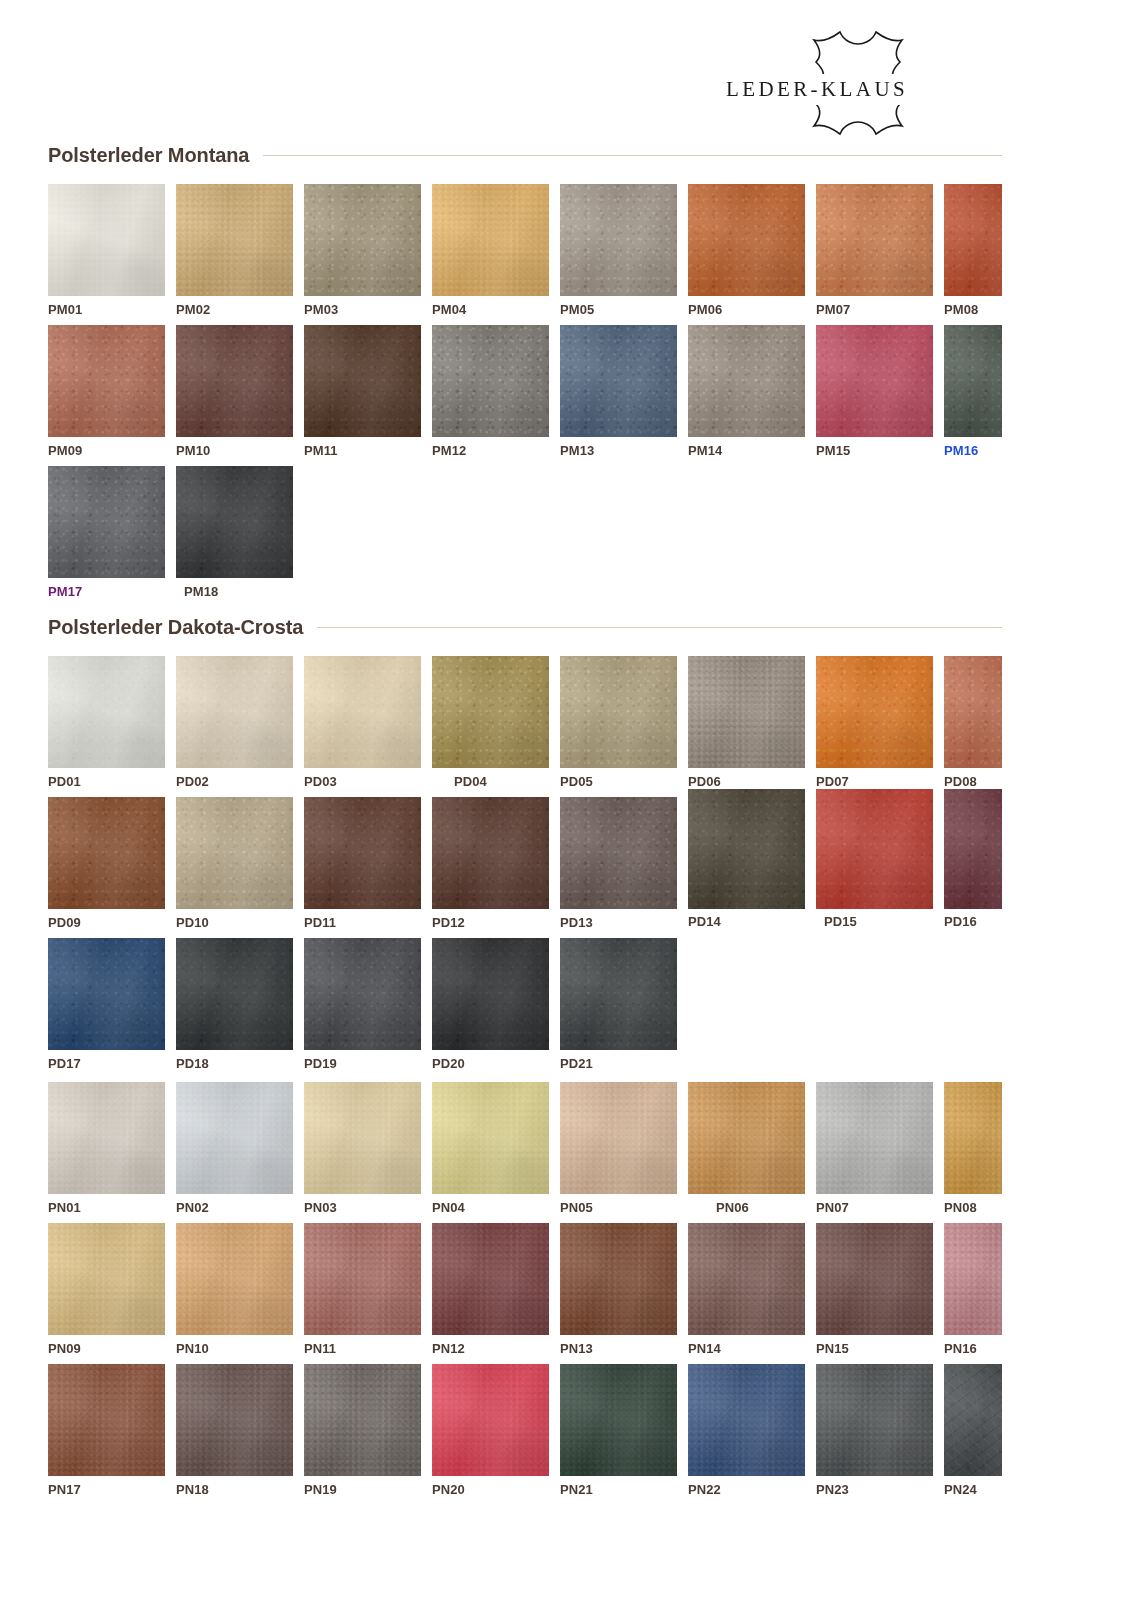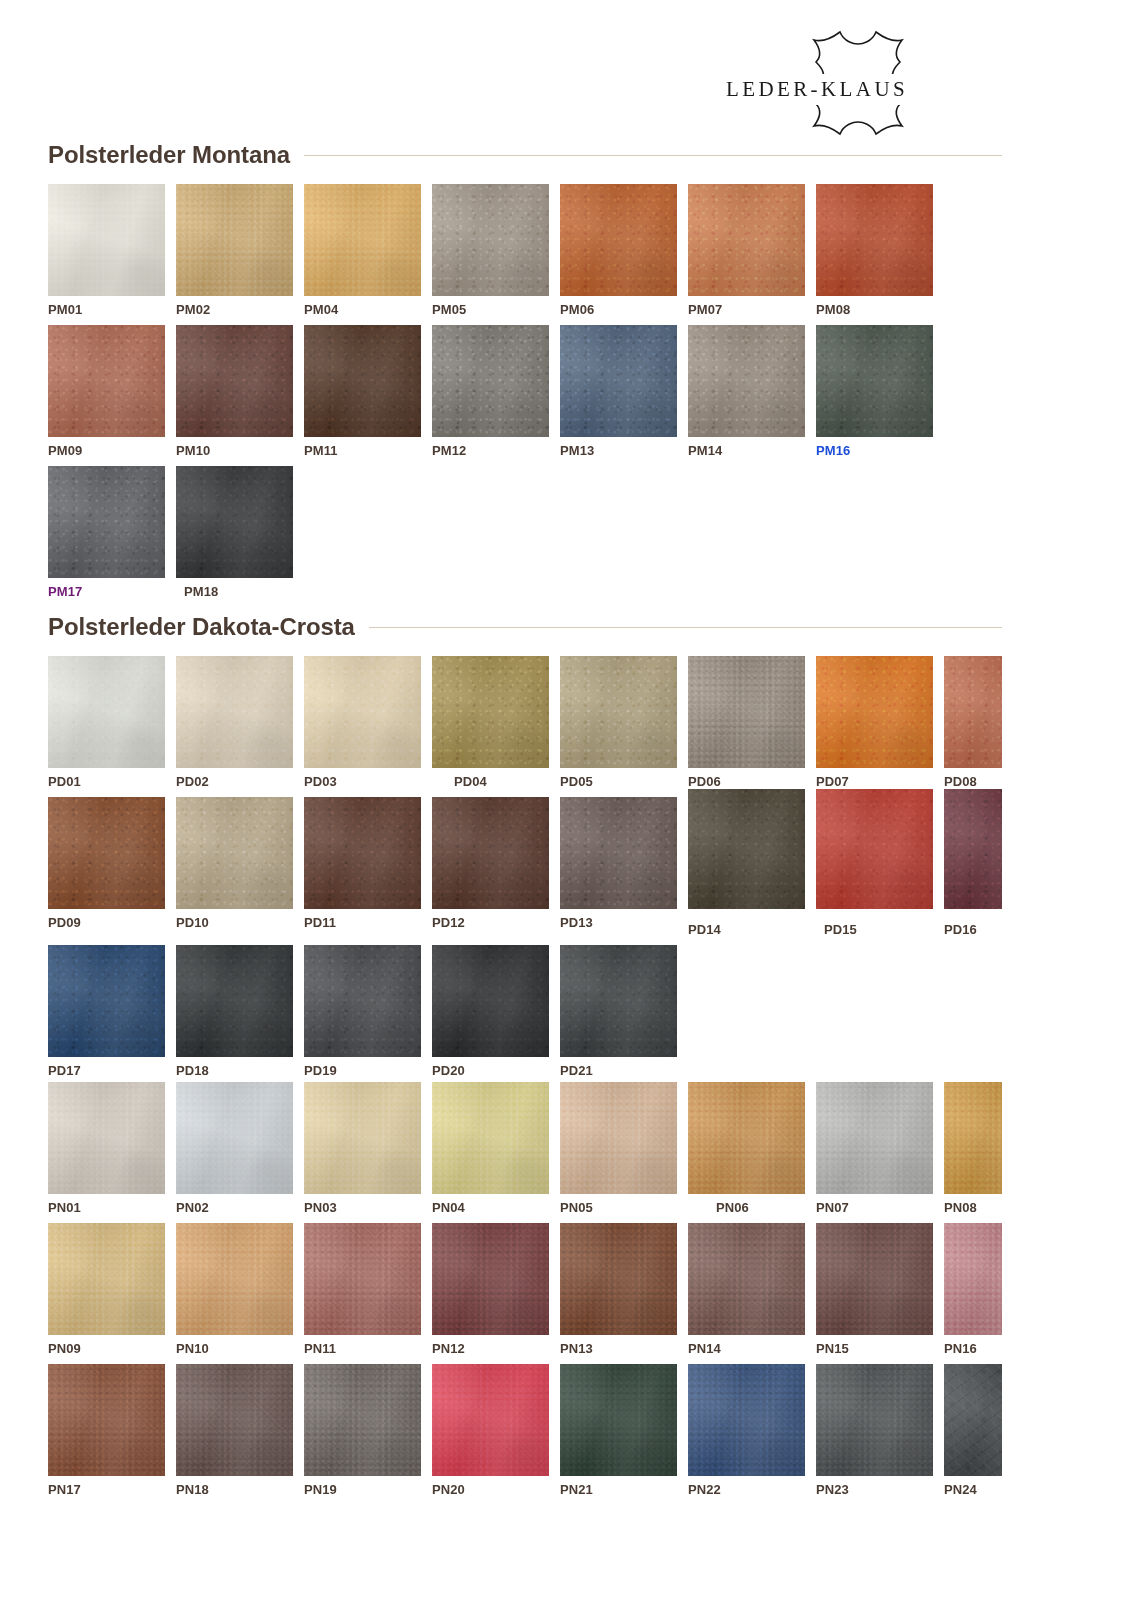--- a/index.html
+++ b/index.html
@@ -54,21 +54,21 @@
   .section { position: absolute; left: 48px; width: 1012px; }
 
   .section-head {
     display: flex;
     align-items: center;
     gap: 14px;
     height: 30px;
     margin-bottom: 14px;
   }
   .section-title {
-    font-size: 24px;
+    font-size: 20px;
     font-weight: bold;
     color: #4a3b33;
     letter-spacing: -0.1px;
     white-space: nowrap;
   }
   .section-rule {
     flex: 1 1 auto;
     height: 1px;
     background: #d8cbb8;
   }
@@ -139,21 +139,21 @@
   }
 
   .swatch-label {
     margin-top: 7px;
     font-size: 13px;
     font-weight: bold;
     color: #4a3b33;
     letter-spacing: 0.1px;
     line-height: 1;
   }
-  .swatch-label.low { margin-top: 14px; }
+  .swatch-label.low { margin-top: 6px; }
 </style>
 </head>
 <body>
 
 <div class="page">
 
   <div class="logo-block">
     <svg class="logo-hide" viewBox="0 0 96 110">
       <path d="M30 4 C34 14, 44 16, 48 16 C52 16, 62 14, 66 4
                C74 10, 84 14, 92 12 C86 20, 84 28, 90 34
@@ -176,20 +176,24 @@
         <div class="swatch-row">
           <div class="swatch-cell">
             <div class="swatch fine" style="background-color: rgb(239, 236, 225);"></div>
             <div class="swatch-label" style="color: rgb(74, 59, 51);">PM01</div>
           </div>
           <div class="swatch-cell">
             <div class="swatch fine" style="background-color: rgb(212, 177, 117);"></div>
             <div class="swatch-label" style="color: rgb(74, 59, 51);">PM02</div>
           </div>
           <div class="swatch-cell">
+            <div class="swatch coarse" style="background-color: rgb(164, 151, 123);"></div>
+            <div class="swatch-label" style="color: rgb(74, 59, 51);">PM03</div>
+          </div>
+          <div class="swatch-cell">
             <div class="swatch fine" style="background-color: rgb(230, 180, 101);"></div>
             <div class="swatch-label" style="color: rgb(74, 59, 51);">PM04</div>
           </div>
           <div class="swatch-cell">
             <div class="swatch coarse" style="background-color: rgb(164, 152, 139);"></div>
             <div class="swatch-label" style="color: rgb(74, 59, 51);">PM05</div>
           </div>
           <div class="swatch-cell">
             <div class="swatch coarse" style="background-color: rgb(194, 98, 44);"></div>
             <div class="swatch-label" style="color: rgb(74, 59, 51);">PM06</div>
@@ -220,20 +224,24 @@
             <div class="swatch coarse" style="background-color: rgb(126, 122, 115);"></div>
             <div class="swatch-label" style="color: rgb(74, 59, 51);">PM12</div>
           </div>
           <div class="swatch-cell">
             <div class="swatch coarse" style="background-color: rgb(78, 99, 125);"></div>
             <div class="swatch-label" style="color: rgb(74, 59, 51);">PM13</div>
           </div>
           <div class="swatch-cell">
             <div class="swatch coarse" style="background-color: rgb(154, 141, 128);"></div>
             <div class="swatch-label" style="color: rgb(74, 59, 51);">PM14</div>
+          </div>
+          <div class="swatch-cell">
+            <div class="swatch coarse" style="background-color: rgb(193, 73, 95);"></div>
+            <div class="swatch-label" style="color: rgb(74, 59, 51);">PM15</div>
           </div>
           <div class="swatch-cell">
             <div class="swatch coarse" style="background-color: rgb(74, 85, 76);"></div>
             <div class="swatch-label" style="color: #1d4ed8;">PM16</div>
           </div>
         </div>
         <div class="swatch-row">
           <div class="swatch-cell">
             <div class="swatch coarse" style="background-color: rgb(94, 96, 100);"></div>
             <div class="swatch-label" style="color: #701a75;">PM17</div>

